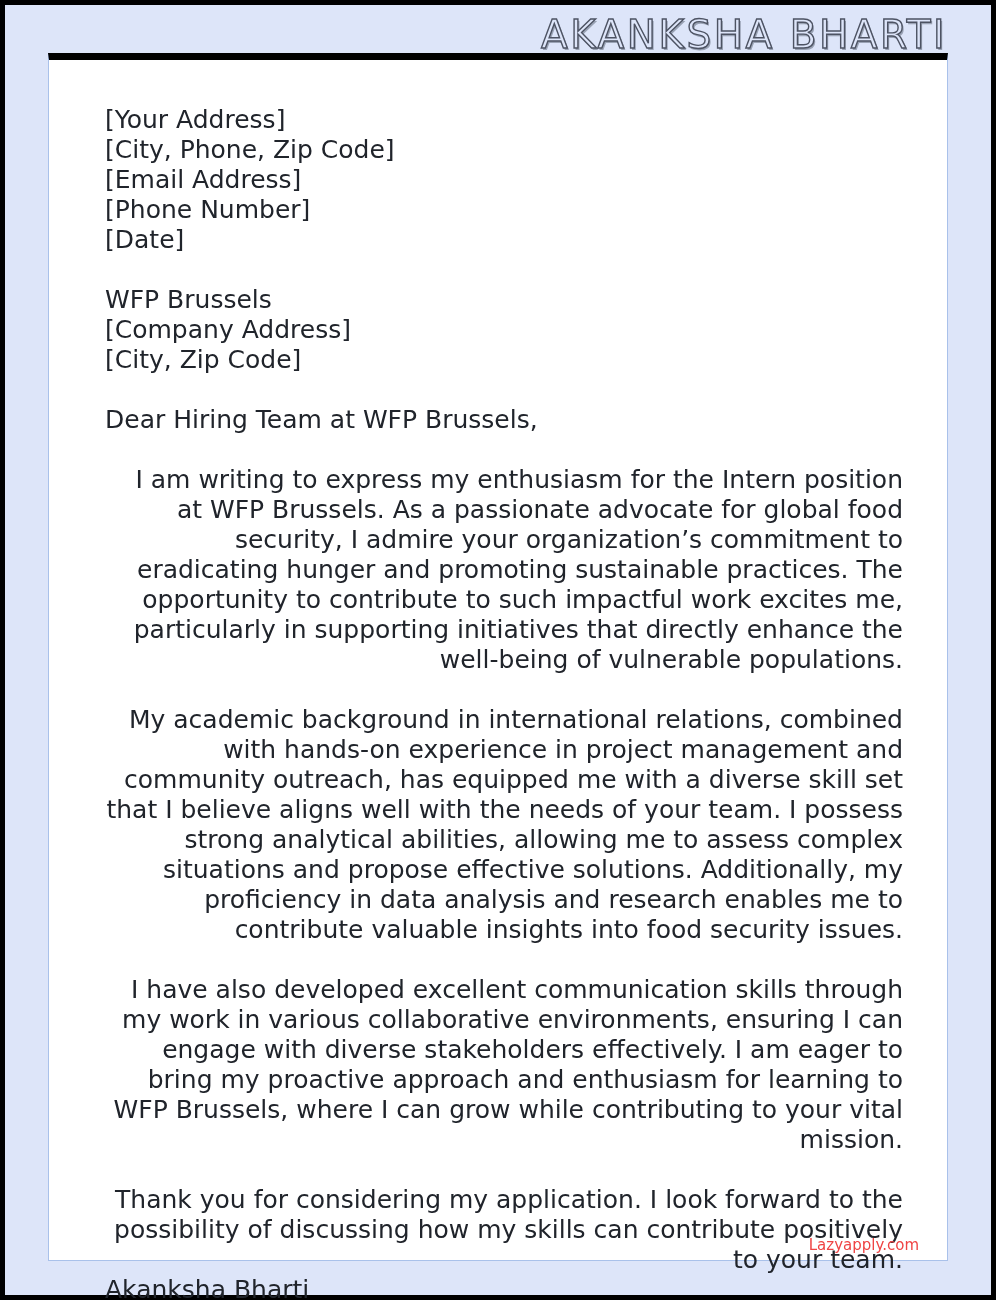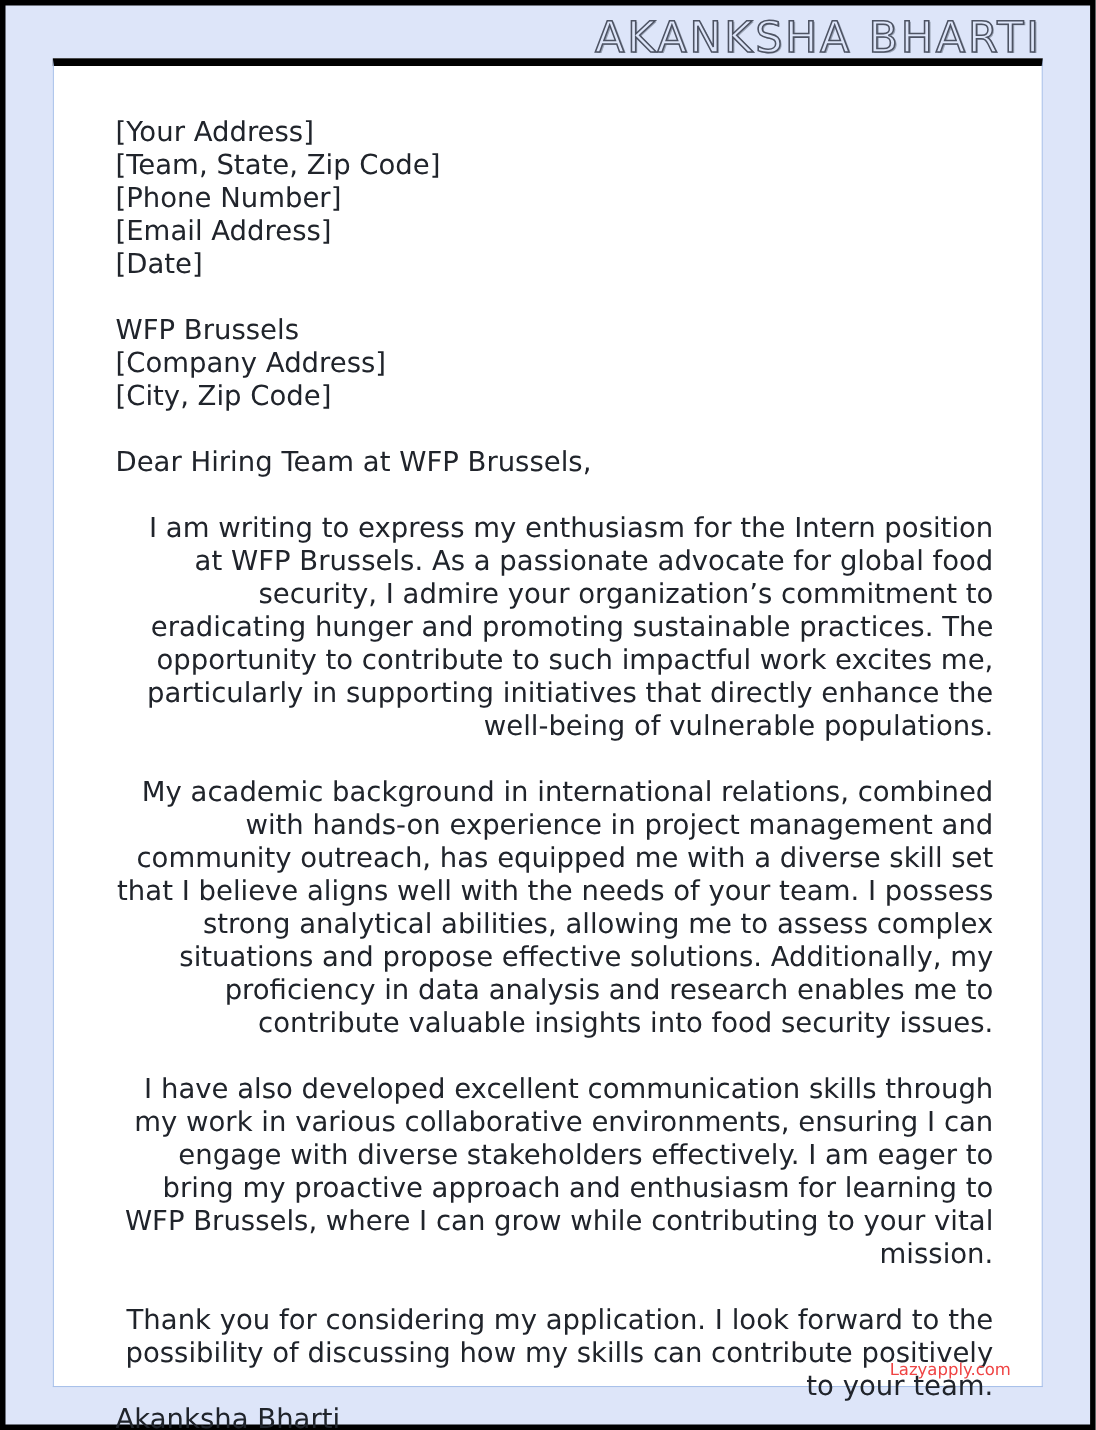--- a/index.html
+++ b/index.html
@@ -93,23 +93,23 @@
 <div class="page-frame">
 
   <div class="letterhead">AKANKSHA BHARTI</div>
 
   <div class="letter-card">
 
     <div class="letter-body">
 
       <div class="block">
         <span class="addr-line">[Your Address]</span>
-        <span class="addr-line">[Team, State, Zip Code]</span>
+        <span class="addr-line">[City, Phone, Zip Code]</span>
+        <span class="addr-line">[Email Address]</span>
         <span class="addr-line">[Phone Number]</span>
-        <span class="addr-line">[Email Address]</span>
         <span class="addr-line">[Date]</span>
       </div>
 
       <div class="block">
         <span class="addr-line">WFP Brussels</span>
         <span class="addr-line">[Company Address]</span>
         <span class="addr-line">[City, Zip Code]</span>
       </div>
 
       <div class="block">Dear Hiring Team at WFP Brussels,</div>

